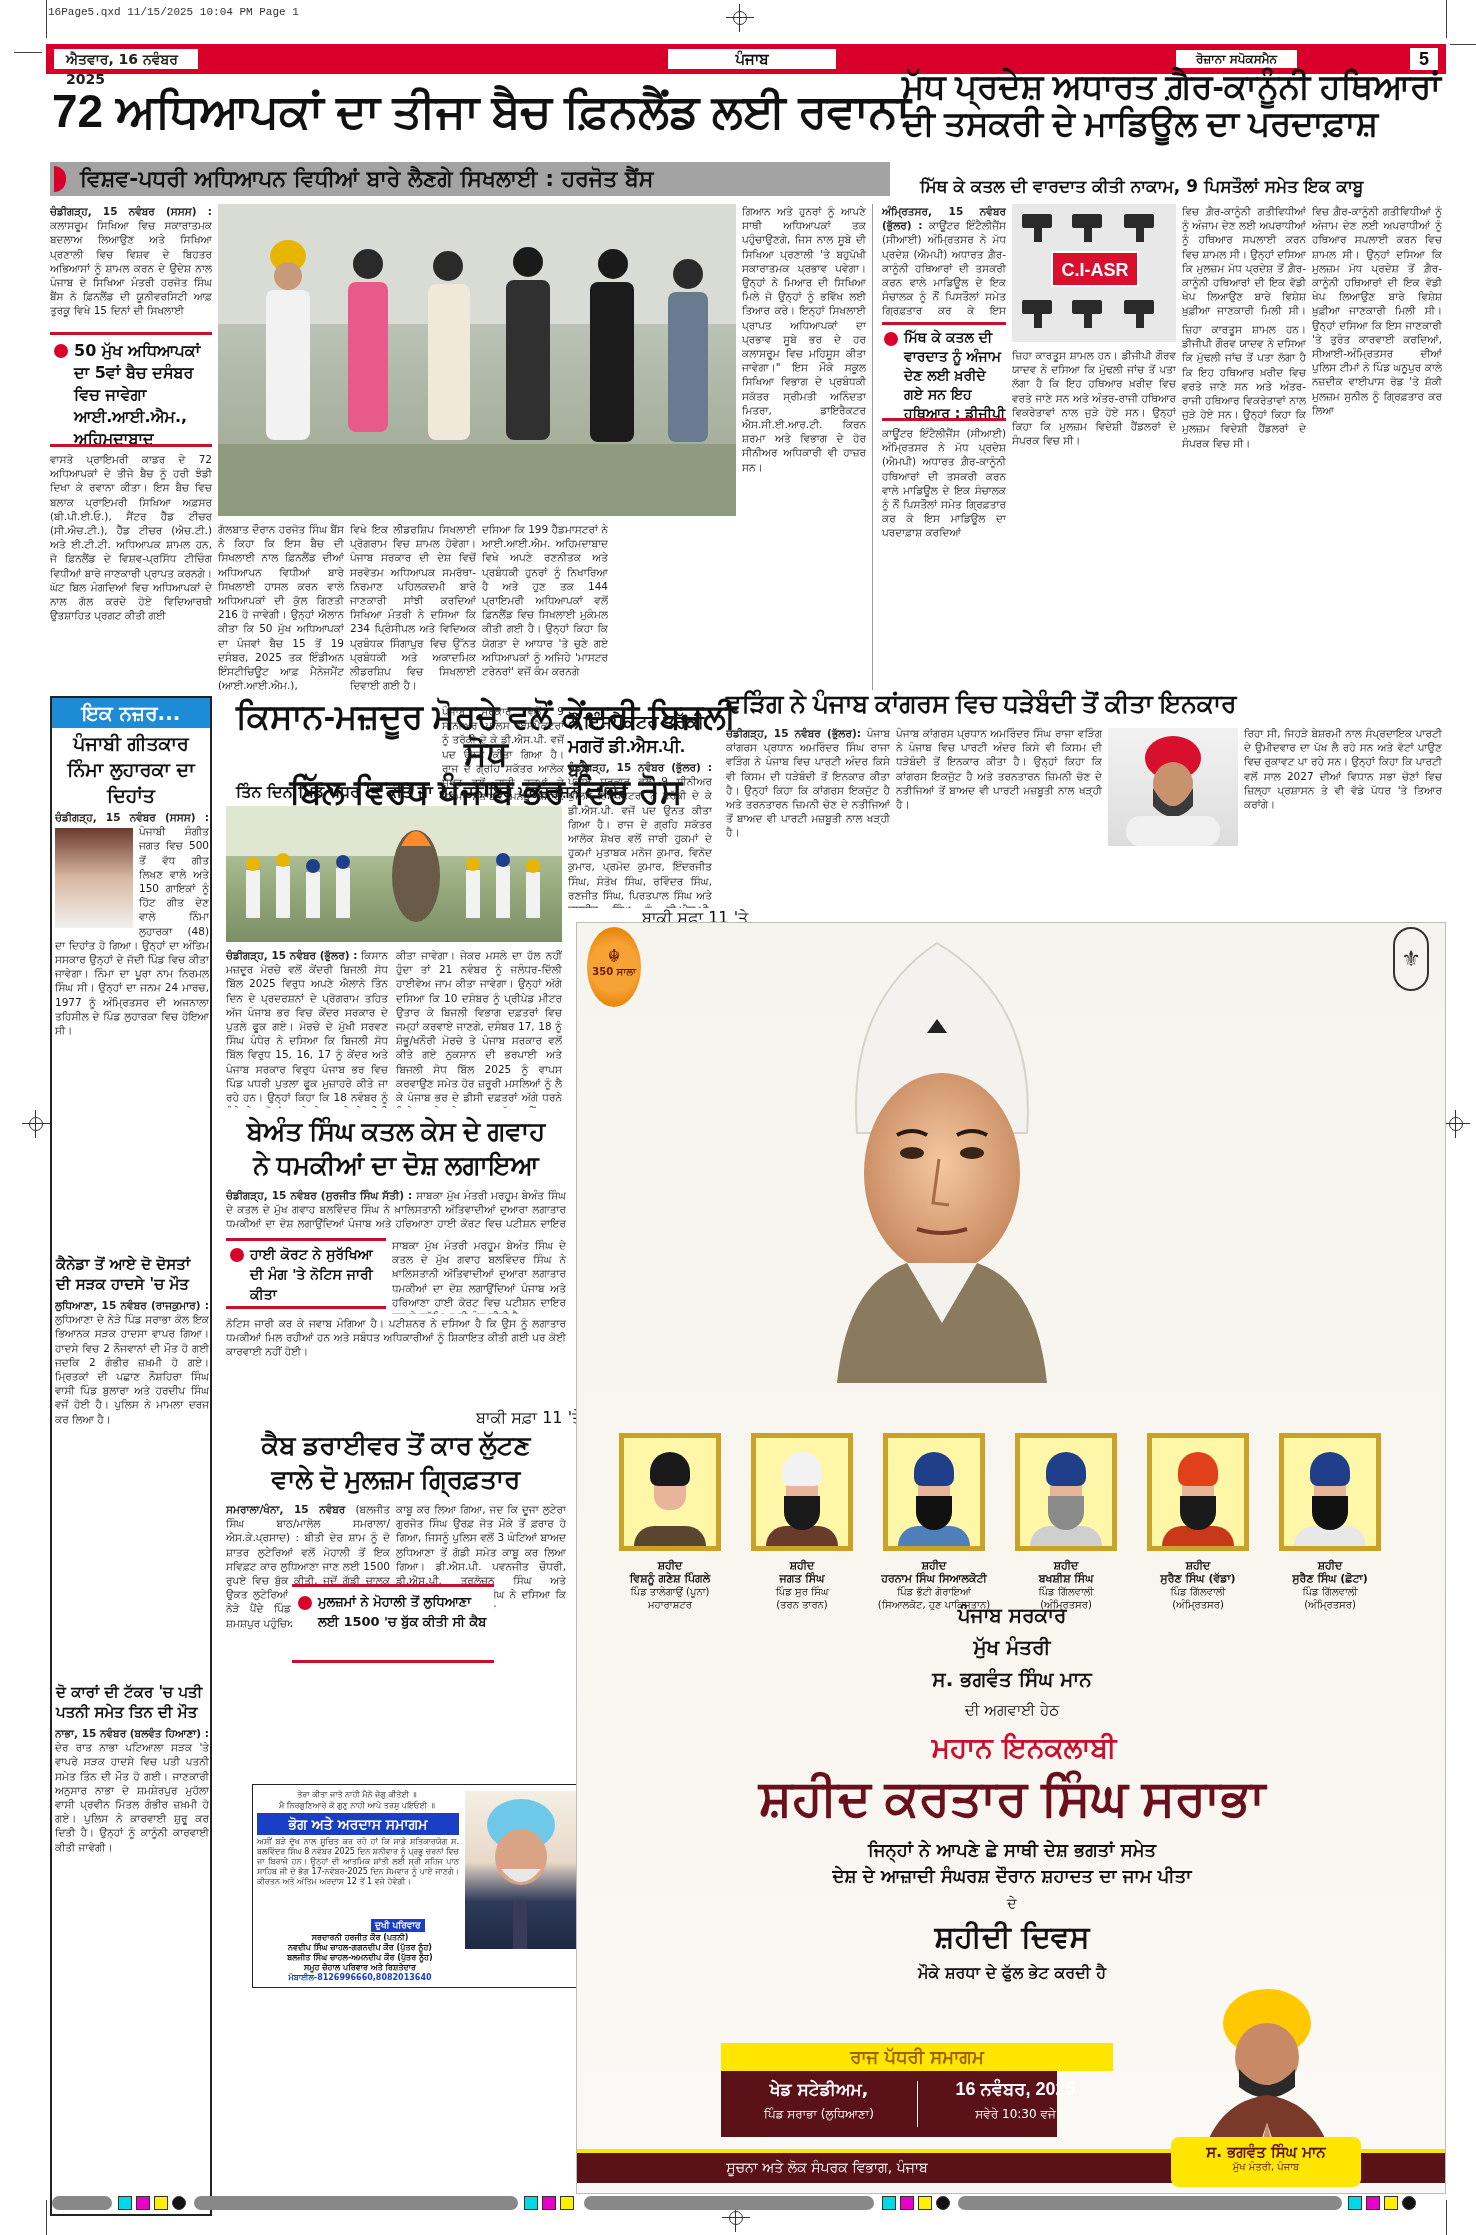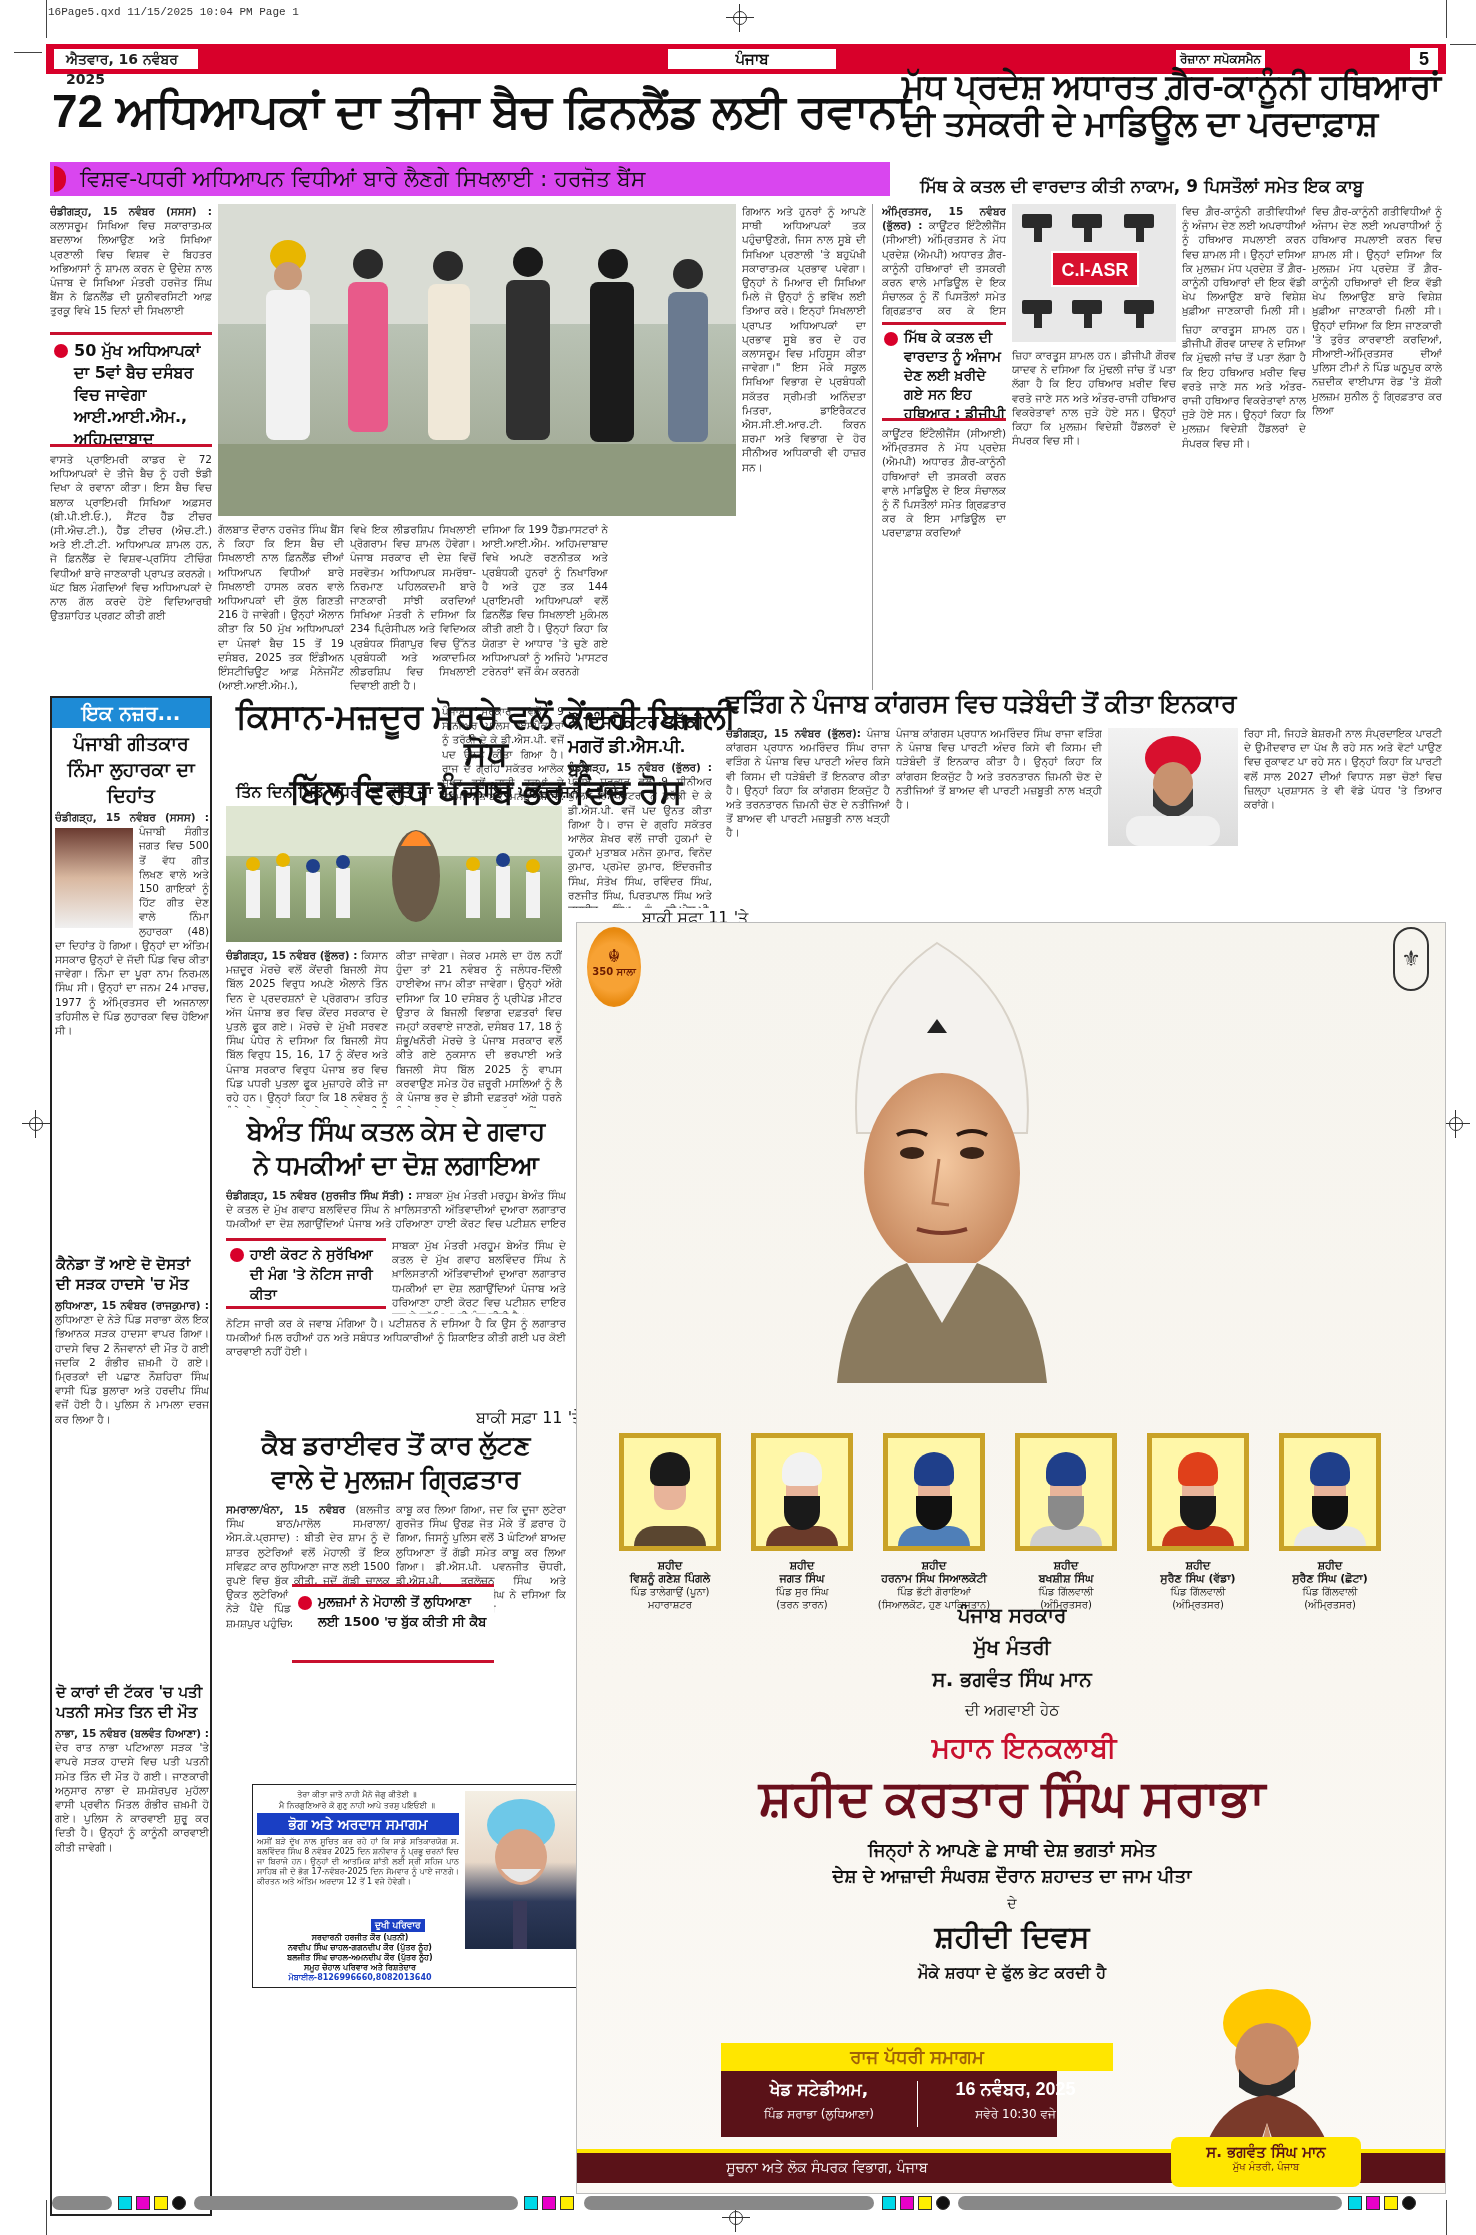--- a/index.html
+++ b/index.html
@@ -9,28 +9,28 @@
   .reg::before { content: ""; position: absolute; left: 13px; top: 0; width: 1px; height: 28px; background: #333; }
   .reg::after { content: ""; position: absolute; left: 0; top: 13px; width: 28px; height: 1px; background: #333; }
   .reg span { position: absolute; left: 7px; top: 7px; width: 14px; height: 14px; border: 1px solid #333; border-radius: 50%; }
   .crop-v { position: absolute; width: 1px; background: #444; }
   .crop-h { position: absolute; height: 1px; background: #444; }
 
   .page { position: absolute; left: 46px; top: 44px; width: 1400px; height: 2150px; }
   .masthead { position: absolute; left: 0; top: 0; width: 1400px; height: 30px; background: #d8002a; }
   .mast-date { position: absolute; left: 8px; top: 5px; width: 144px; height: 20px; background: #fff; font-size: 14px; font-weight: bold; padding-left: 12px; line-height: 20px; color: #222; }
   .mast-section { position: absolute; left: 622px; top: 5px; width: 168px; height: 20px; background: #fff; font-size: 15px; font-weight: bold; text-align: center; line-height: 20px; }
-  .mast-paper { position: absolute; left: 1130px; top: 6px; background: #fff; font-size: 12px; font-weight: bold; padding: 0 4px; line-height: 18px; }
+  .mast-paper { position: absolute; left: 1130px; top: 6px; background: #fff; font-size: 12px; font-weight: bold; padding: 0 20px; line-height: 18px; }
   .mast-pageno { position: absolute; left: 1364px; top: 4px; width: 28px; height: 22px; background: #fff; font-size: 18px; font-weight: bold; text-align: center; line-height: 22px; font-family: "Liberation Sans", sans-serif; }
 
   .h1 { position: absolute; font-family: "Liberation Sans", sans-serif; font-weight: bold; color: #111; line-height: 1.1; }
   .h-big { font-size: 46px; }
   .h-med { font-size: 34px; }
   .h-sm { font-size: 26px; }
-  .subbar { position: absolute; background: #d946ef; font-weight: normal; font-size: 22px; line-height: 34px; padding-left: 30px; }
+  .subbar { position: absolute; background: #a3a3a3; font-weight: bold; font-size: 22px; line-height: 34px; padding-left: 30px; }
   .subbar .dot { position: absolute; left: 4px; top: 4px; width: 12px; height: 26px; background: #d8002a; border-radius: 0 14px 14px 0; }
   .col { position: absolute; font-size: 10.5px; line-height: 14.2px; text-align: justify; color: #222; overflow: hidden; font-family: "DejaVu Sans", sans-serif; }
   .col b { font-weight: bold; }
   .photo { position: absolute; overflow: hidden; }
   .redline { position: absolute; height: 3px; background: #c8102e; }
   .callout { position: absolute; font-weight: bold; font-size: 16px; line-height: 22px; padding-left: 22px; }
   .callout .dot { position: absolute; left: 2px; top: 4px; width: 14px; height: 14px; background: #d8002a; border-radius: 50%; }
   .vrule { position: absolute; width: 1px; background: #999; }
   .cont { position: absolute; font-size: 16px; font-weight: normal; }
 

